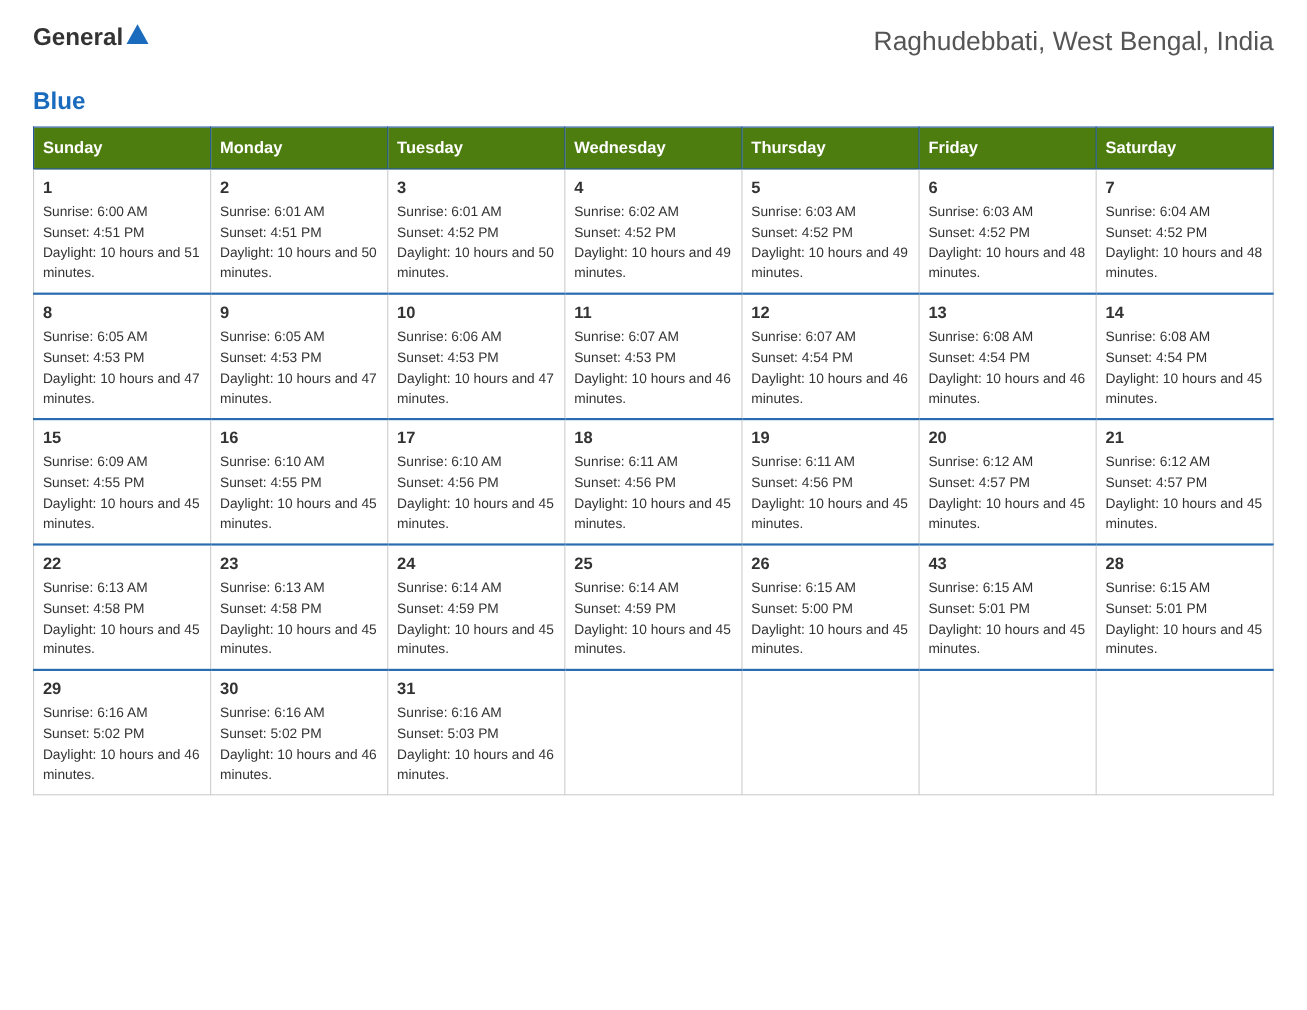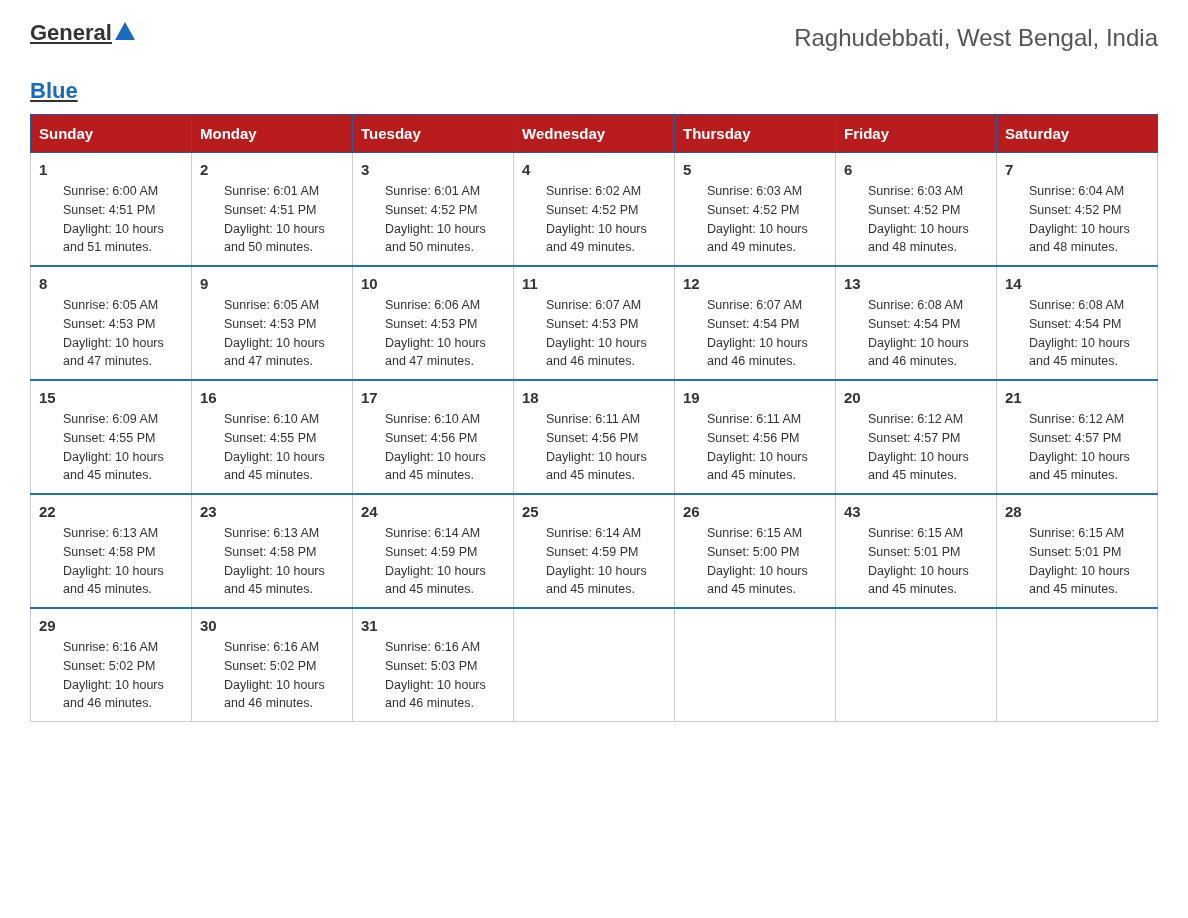--- a/index.html
+++ b/index.html
@@ -12,21 +12,20 @@
     .header-area {
       display: flex;
       justify-content: space-between;
       align-items: flex-start;
       margin-bottom: 10px;
     }
     .logo {
       display: flex;
       flex-direction: column;
       align-items: flex-start;
-      text-decoration: underline;
     }
     .logo-general {
       font-size: 22px;
       font-weight: bold;
       color: #333;
     }
     .logo-blue {
       font-size: 22px;
       font-weight: bold;
       color: #1a6bbd;
@@ -46,21 +45,21 @@
       font-size: 24px;
       color: #555;
       margin-top: 4px;
     }
     .calendar-table {
       width: 100%;
       border-collapse: collapse;
       margin-top: 10px;
     }
     .calendar-table thead tr th {
-      background-color: #b91c1c;
+      background-color: #4d7c0f;
       color: #fff;
       padding: 10px 8px;
       font-size: 15px;
       font-weight: bold;
       text-align: left;
       border: 1px solid #2459a0;
     }
     .calendar-table tbody tr td {
       vertical-align: top;
       padding: 8px;
@@ -72,21 +71,20 @@
     .calendar-table tbody tr td .day-number {
       font-size: 15px;
       font-weight: bold;
       margin-bottom: 4px;
       display: block;
     }
     .calendar-table tbody tr td .day-info {
       font-size: 12.5px;
       line-height: 1.5;
       color: #333;
-      margin-left: 24px;
     }
     .calendar-table tbody tr td.empty {
       background: #fff;
     }
     .row-divider td {
       border-top: 2px solid #2b6cb0 !important;
     }
   </style>
 </head>
 <body>

